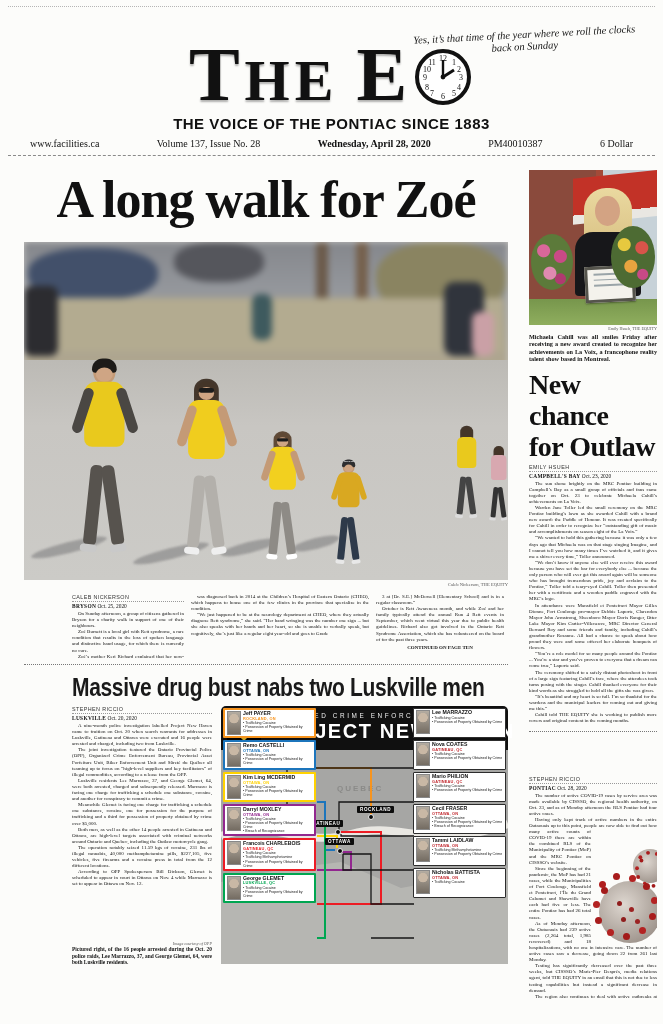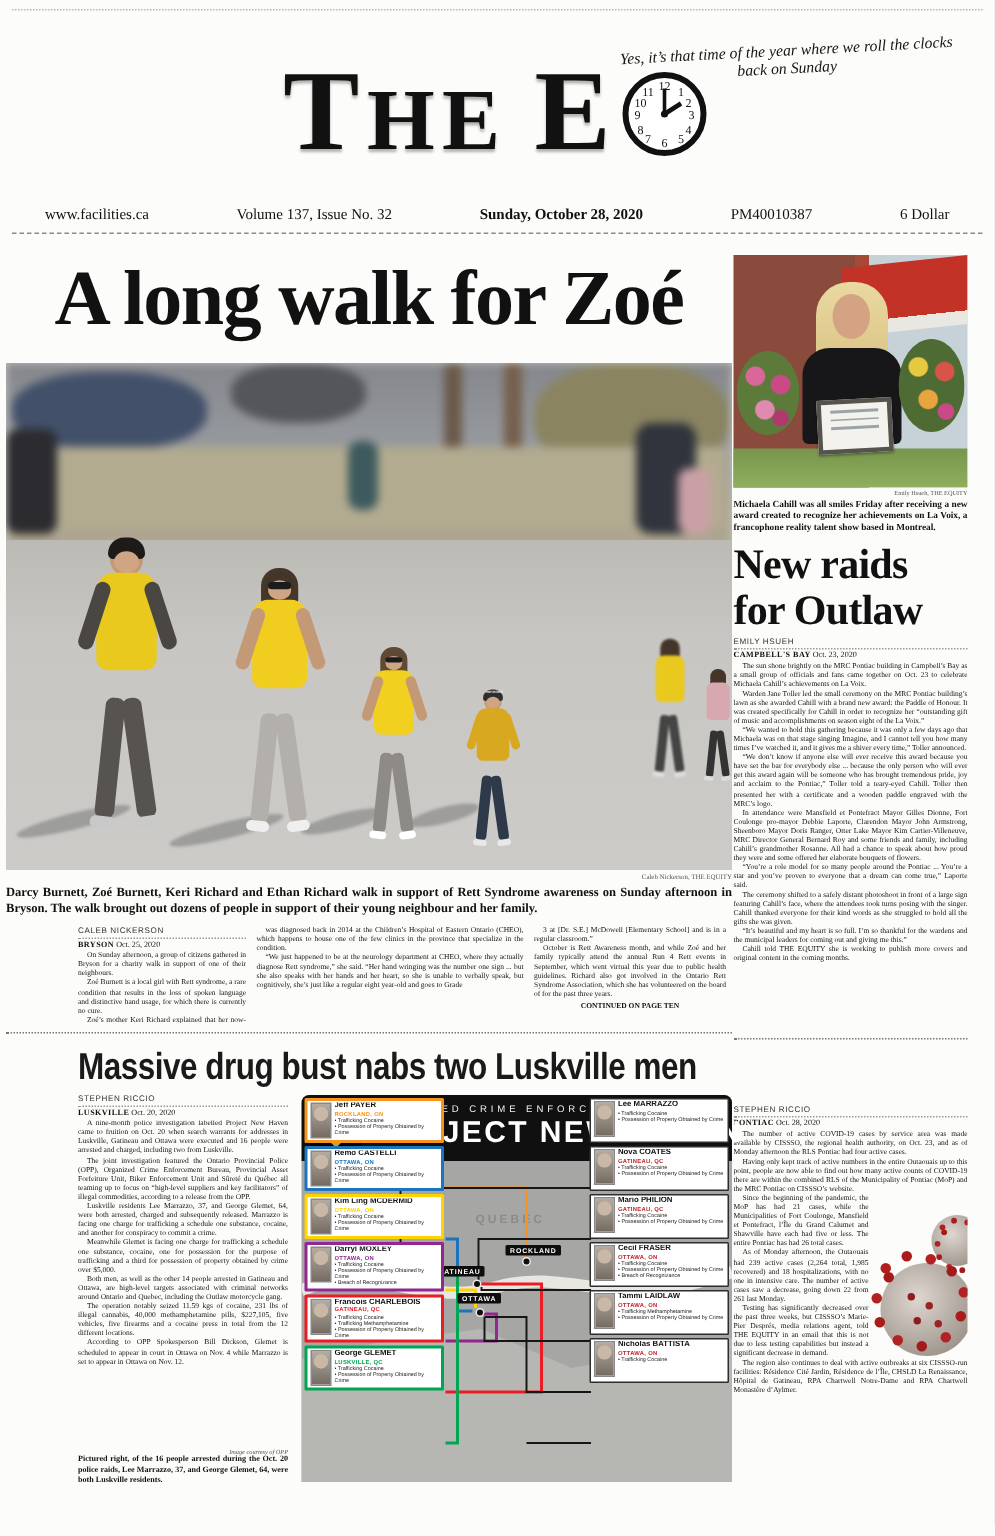--- a/index.html
+++ b/index.html
@@ -13,21 +13,21 @@
   .logo-row .lg  { font-weight:bold; font-size:76px; letter-spacing:5px; text-shadow:0 2px 2px rgba(0,0,0,.3); }
   .logo-row .sm  { font-weight:bold; font-size:58px; letter-spacing:5px; text-shadow:0 2px 2px rgba(0,0,0,.3); }
   .logo-row .gap { display:inline-block; width:18px; }
   .clock { display:inline-block; vertical-align:-6px; margin:0 2px; }
   .tagline { position:absolute; top:108px; left:0; right:0; text-align:center; font-family:"Liberation Sans","DejaVu Sans",sans-serif; font-weight:bold; font-size:15px; letter-spacing:.5px; }
   .info-row { position:absolute; top:131px; left:22px; right:22px; display:flex; justify-content:space-between; font-size:10px; }
   .info-row .bold { font-weight:bold; }
   .mast-rule { position:absolute; bottom:0; left:0; right:0; border-top:1px dashed #8a8a8a; }
 
   
-  .main { display:flex; gap:1px; padding:0 6px 0 4px; }
+  .main { display:flex; gap:21px; padding:0 6px 0 24px; }
   .left-col { width:484px; }
   .right-col { width:156px; }
 
   .lead-headline { height:86px; line-height:88px; text-align:center; font-size:52px; font-weight:bold; letter-spacing:-1px; }
 
   
   .lead-photo { position:relative; height:338px; overflow:hidden; background:#c6c5c1; }
   .ph-bg { position:absolute; inset:0; filter:blur(3px);
     background:linear-gradient(180deg,#85878c 0%,#94979c 14%,#a39e92 26%,#b0a78f 36%,#bcb49f 44%,#c3c1bc 52%,#c8c7c3 100%); }
   .blob { position:absolute; border-radius:45%; }
@@ -148,24 +148,25 @@
             <text x="18" y="48">7</text>
               <text x="13" y="42">8</text>
               <text x="13" y="24">10</text>
               <text x="18" y="17">11</text>
           </g>
           <line x1="29" y1="29" x2="29" y2="12" stroke="#111" stroke-width="2.4"></line>
           <line x1="29" y1="29" x2="40" y2="22" stroke="#111" stroke-width="3"></line>
           <circle cx="29" cy="29" r="2.4" fill="#111"></circle>
         </svg></span>
     </div>
+    <div class="tagline">THE VOICE OF THE PONTIAC SINCE 1883</div>
     <div class="info-row">
       <span>www.facilities.ca</span>
-      <span>Volume 137, Issue No. 32</span>
-      <span class="bold">Sunday, October 28, 2020</span>
+      <span>Volume 137, Issue No. 28</span>
+      <span class="bold">Wednesday, April 28, 2020</span>
       <span>PM40010387</span>
       <span>6 Dollar</span>
     </div>
     <div class="mast-rule"></div>
   </header>
 
   <div class="main">
 
     <div class="left-col">
       <h1 class="lead-headline">A long walk for Zoé</h1>
@@ -252,21 +253,20 @@
           <div class="w-head">
               <span class="w-hair"></span>
             </div>
             <div class="w-torso"></div>
             <div class="w-leg l1"></div>
             <div class="w-leg l2"></div>
         </div>
       </div>
 
       <div class="lead-credit">Caleb Nickerson, THE EQUITY</div>
-      <div class="lead-caption">Darcy Burnett, Zoé Burnett, Keri Richard and Ethan Richard walk in support of Rett Syndrome awareness on Sunday afternoon in Bryson. The walk brought out dozens of people in support of their young neighbour and her family.</div>
 
       <div class="lead-article">
         <div class="c1">
           <div class="byline">CALEB NICKERSON</div>
           <div class="dateline">
             <b>BRYSON</b>
             <span>Oct. 25, 2020</span>
           </div>
           <div>
               <p class="bodyp">On Sunday afternoon, a group of citizens gathered in Bryson for a charity walk in support of one of their neighbours.</p>
@@ -522,21 +522,21 @@
             <i></i>
             <i></i>
           </div>
         <div class="bouquet" style="left:2px;top:64px;width:42px;height:56px;background:radial-gradient(circle at 30% 30%,#d9679a 0 6px,transparent 7px),radial-gradient(circle at 70% 40%,#c94a86 0 6px,transparent 7px),radial-gradient(circle at 45% 70%,#e08ab0 0 6px,transparent 7px),radial-gradient(circle at 70% 80%,#b03a70 0 5px,transparent 6px),#5c7a3a;"></div>
         <div class="bouquet" style="right:2px;top:56px;width:44px;height:62px;background:radial-gradient(circle at 30% 30%,#e7c93f 0 6px,transparent 7px),radial-gradient(circle at 70% 35%,#d8544a 0 6px,transparent 7px),radial-gradient(circle at 45% 65%,#e7a43f 0 6px,transparent 7px),radial-gradient(circle at 72% 78%,#c94a86 0 5px,transparent 6px),#4d6b33;"></div>
       </div>
       <div class="cahill-credit">Emily Hsueh, THE EQUITY</div>
       <div class="cahill-caption">Michaela Cahill was all smiles Friday after receiving a new award created to recognize her achievements on La Voix, a francophone reality talent show based in Montreal.</div>
 
       <h2 class="cahill-headline">
-        <span>New raids</span><br>
+        <span>New chance</span><br>
         <span>for Outlaw</span>
       </h2>
       <div class="byline">EMILY HSUEH</div>
       <div class="dateline">
         <b>CAMPBELL'S BAY</b>
         <span>Oct. 23, 2020</span>
       </div>
       <div class="cahill-body">
 
       <p class="bodyp">The sun shone brightly on the MRC Pontiac building in Campbell’s Bay as a small group of officials and fans came together on Oct. 23 to celebrate Michaela Cahill’s achievements on La Voix.</p>

